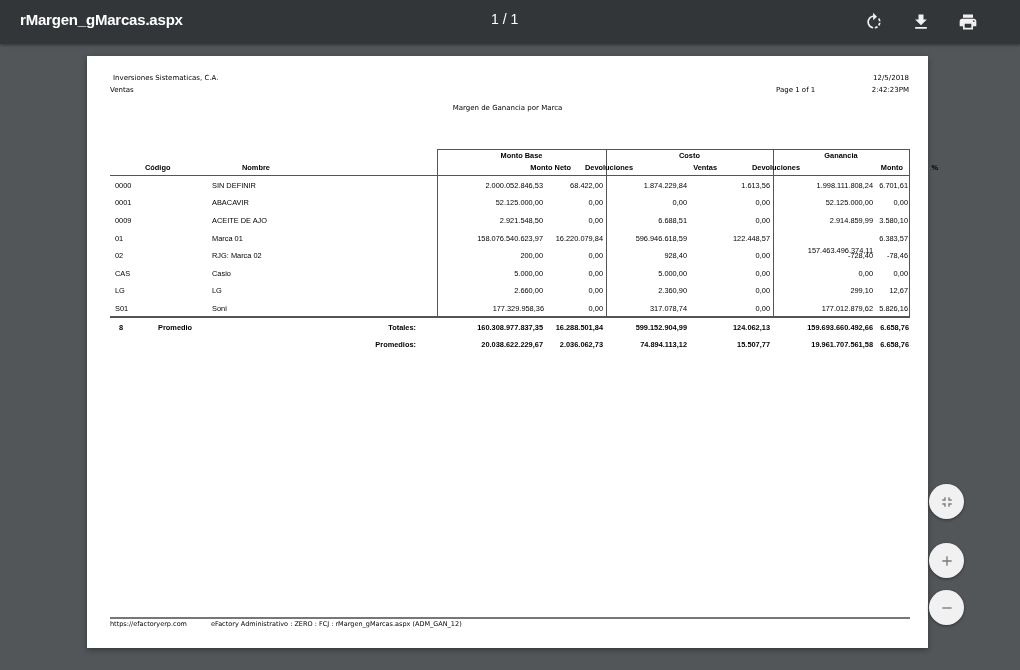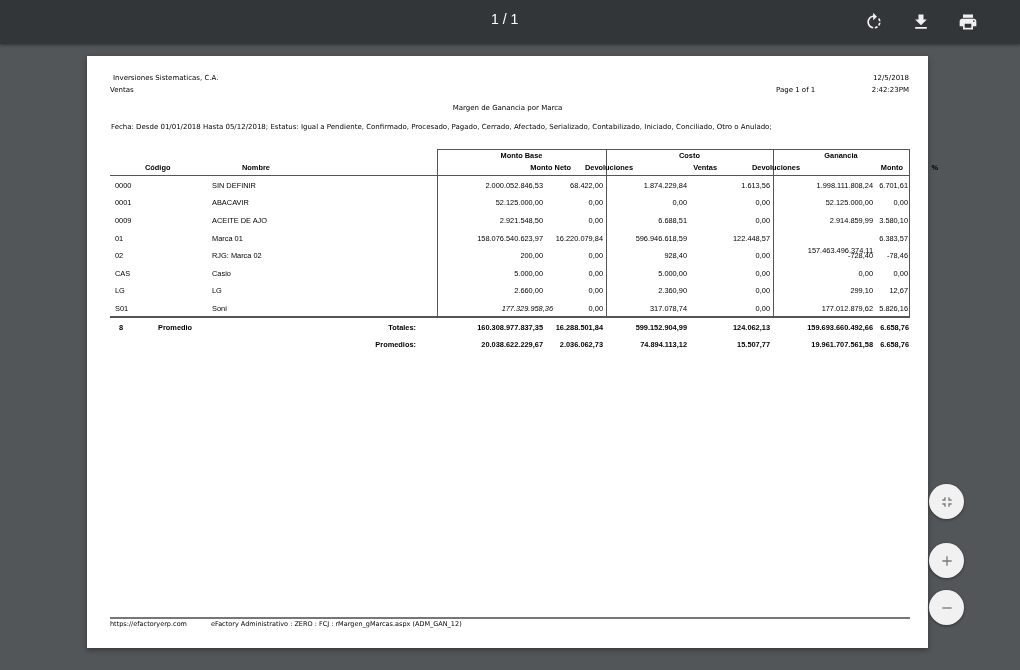--- a/index.html
+++ b/index.html
@@ -39,20 +39,21 @@
   .f1 { left: 23px; }
   .f2 { left: 124px; }
 
   .fab { position: absolute; left: 929px; width: 35px; height: 35px; border-radius: 50%; background: #f1f1f1; box-shadow: 0 1px 3px rgba(0,0,0,0.4); display: flex; align-items: center; justify-content: center; cursor: pointer; }
   .fab svg { width: 16px; height: 16px; fill: #7a7a7a; }
 </style>
 </head>
 <body>
 
 <div class="toolbar">
+  <div class="title">rMargen_gMarcas.aspx</div>
   <div class="pages">1 / 1</div>
   <div class="tb-btn" style="left:860px">
     <svg viewBox="0 0 24 24">
         <path d="M15.55 5.55L11 1v3.07C7.06 4.56 4 7.92 4 12s3.05 7.44 7 7.93v-2.02c-2.84-.48-5-2.94-5-5.91s2.16-5.43 5-5.91V10l4.55-4.45zM19.93 11c-.17-1.39-.72-2.73-1.62-3.89l-1.42 1.42c.54.75.88 1.6 1.02 2.47h2.02zM13 17.9v2.02c1.39-.17 2.74-.71 3.9-1.61l-1.44-1.44c-.75.54-1.59.89-2.46 1.03zm3.89-2.42l1.42 1.41c.9-1.16 1.45-2.5 1.62-3.89h-2.02c-.14.87-.48 1.72-1.02 2.48z"></path>
       </svg>
   </div>
   <div class="tb-btn" style="left:907px">
     <svg viewBox="0 0 24 24">
         <path d="M19 9h-4V3H9v6H5l7 7 7-7zM5 18v2h14v-2H5z"></path>
       </svg>
@@ -64,21 +65,20 @@
   </div>
 </div>
 
 <div class="page">
   <div class="hdr company">Inversiones Sistematicas, C.A.</div>
   <div class="hdr module">Ventas</div>
   <div class="hdr pageno">Page 1 of 1</div>
   <div class="hdr date">12/5/2018</div>
   <div class="hdr time">2:42:23PM</div>
   <div class="hdr rtitle">Margen de Ganancia por Marca</div>
-  <div class="hdr filters1">Fecha: Desde 01/01/2018  Hasta 05/12/2018; Estatus: Igual a Pendiente, Confirmado, Procesado, Pagado, Cerrado, Afectado, Serializado, Contabilizado, Iniciado, Conciliado, Otro o Anulado;</div>
 
   <div class="tbl">
 
     <div class="hline" style="left:327px;top:0;width:473px;"></div>
     <div class="hline" style="left:0;top:26px;width:800px;"></div>
     <div class="hline" style="left:0;top:167px;width:800px;height:2px;"></div>
     <div class="vline" style="left:327px;top:0;height:168px;"></div>
     <div class="vline" style="left:496px;top:0;height:168px;"></div>
     <div class="vline" style="left:663px;top:0;height:168px;"></div>
     <div class="vline" style="left:799px;top:0;height:168px;"></div>
@@ -167,21 +167,21 @@
           <div class="cell r" style="left:327px;width:106px;">2.660,00</div>
           <div class="cell r" style="left:431px;width:62px;">0,00</div>
           <div class="cell r" style="left:496px;width:81px;">2.360,90</div>
           <div class="cell r" style="left:577px;width:83px;">0,00</div>
           <div class="cell r" style="left:663px;width:100px;">299,10</div>
           <div class="cell r" style="left:763px;width:35px;">12,67</div>
         </div>
         <div class="row" style="top: 151px;">
           <div class="cell" style="left:5px;">S01</div>
           <div class="cell" style="left:102px;">Soni</div>
-          <div class="cell r" style="left:337px;width:106px;font-style:italic;">177.329.958,36</div>
+          <div class="cell r" style="left:328px;width:106px;">177.329.958,36</div>
           <div class="cell r" style="left:431px;width:62px;">0,00</div>
           <div class="cell r" style="left:496px;width:81px;">317.078,74</div>
           <div class="cell r" style="left:577px;width:83px;">0,00</div>
           <div class="cell r" style="left:663px;width:100px;">177.012.879,62</div>
           <div class="cell r" style="left:763px;width:35px;">5.826,16</div>
         </div>
       </div>
 
     <div class="row" style="top:170px;">
       <div class="cell b" style="left:9px;">8</div>

